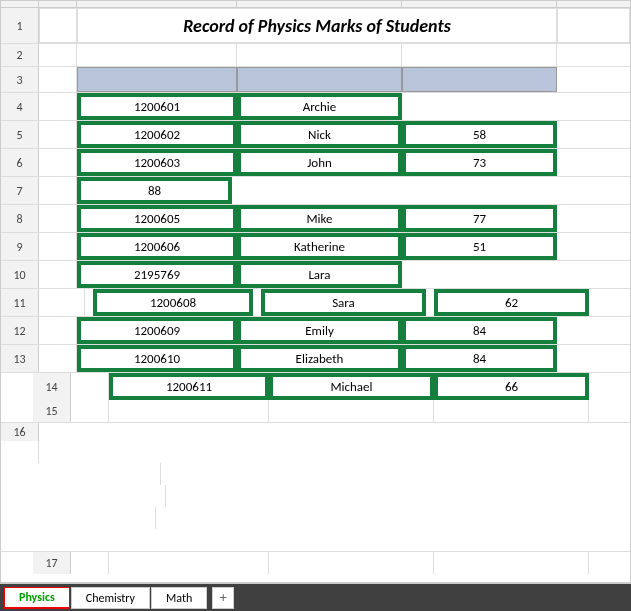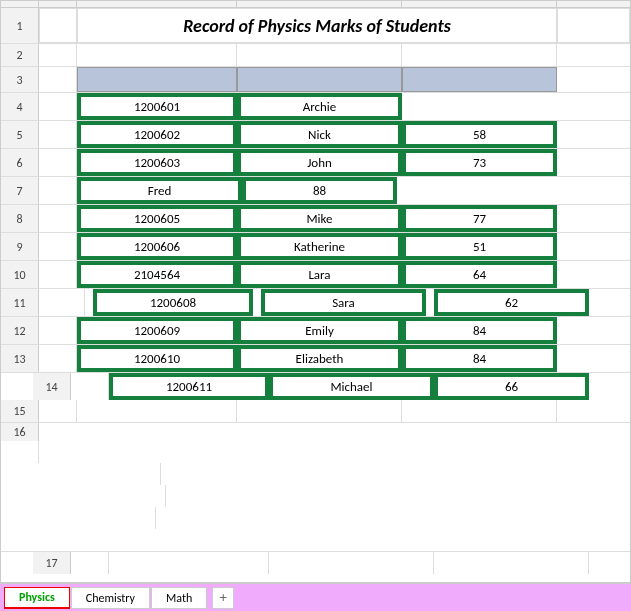--- a/index.html
+++ b/index.html
@@ -97,21 +97,21 @@
     
     .data-cell {
       font-size: 13px;
       border: 4px solid #15803d;
     }
 
     
     .tab-bar {
       display: flex;
       align-items: center;
-      background: #f0abfc;
+      background: #404040;
       border-top: 1px solid #ccc;
       height: 28px;
       padding: 0 4px;
       gap: 0;
     }
     .tab {
       padding: 4px 14px;
       border: 1px solid #ccc;
       background: #fff;
       font-size: 12px;
@@ -210,21 +210,20 @@
       <div class="row-num">6</div>
       <div class="cell col-a"></div>
       <div class="cell col-b data-cell">1200603</div>
       <div class="cell col-c data-cell">John</div>
       <div class="cell col-d data-cell">73</div>
       <div class="cell col-e"></div>
     </div>
         <div class="grid-row" style="min-height: 22px;">
       <div class="row-num">7</div>
       <div class="cell col-a"></div>
-      <div class="cell col-c data-cell">Fred</div>
       <div class="cell col-d data-cell">88</div>
       <div class="cell col-e"></div>
     </div>
         <div class="grid-row" style="min-height: 22px;">
       <div class="row-num">8</div>
       <div class="cell col-a"></div>
       <div class="cell col-b data-cell">1200605</div>
       <div class="cell col-c data-cell">Mike</div>
       <div class="cell col-d data-cell">77</div>
       <div class="cell col-e"></div>
@@ -233,23 +232,22 @@
       <div class="row-num">9</div>
       <div class="cell col-a"></div>
       <div class="cell col-b data-cell">1200606</div>
       <div class="cell col-c data-cell">Katherine</div>
       <div class="cell col-d data-cell">51</div>
       <div class="cell col-e"></div>
     </div>
         <div class="grid-row" style="min-height: 22px;">
       <div class="row-num">10</div>
       <div class="cell col-a"></div>
-      <div class="cell col-b data-cell">2104564</div>
+      <div class="cell col-b data-cell">2195769</div>
       <div class="cell col-c data-cell">Lara</div>
-      <div class="cell col-d data-cell">64</div>
       <div class="cell col-e"></div>
     </div>
         <div class="grid-row" style="min-height: 22px; gap: 8px;">
       <div class="row-num">11</div>
       <div class="cell col-a"></div>
       <div class="cell col-b data-cell">1200608</div>
       <div class="cell col-c data-cell">Sara</div>
       <div class="cell col-d data-cell">62</div>
       <div class="cell col-e"></div>
     </div>
@@ -273,21 +271,21 @@
       <div class="row-num">14</div>
       <div class="cell col-a"></div>
       <div class="cell col-b data-cell">1200611</div>
       <div class="cell col-c data-cell">Michael</div>
       <div class="cell col-d data-cell">66</div>
       <div class="cell col-e"></div>
     </div>
       </div>
 
     <div id="empty-rows">
-        <div class="grid-row" style="min-height: 22px;">
+        <div class="grid-row" style="min-height: 22px; padding-left: 32px;">
       <div class="row-num">15</div>
       <div class="cell col-a"></div>
       <div class="cell col-b"></div>
       <div class="cell col-c"></div>
       <div class="cell col-d"></div>
       <div class="cell col-e"></div>
     </div>
         <div class="grid-row" style="min-height: 22px; flex-direction: column;">
       <div class="row-num">16</div>
       <div class="cell col-a"></div>

